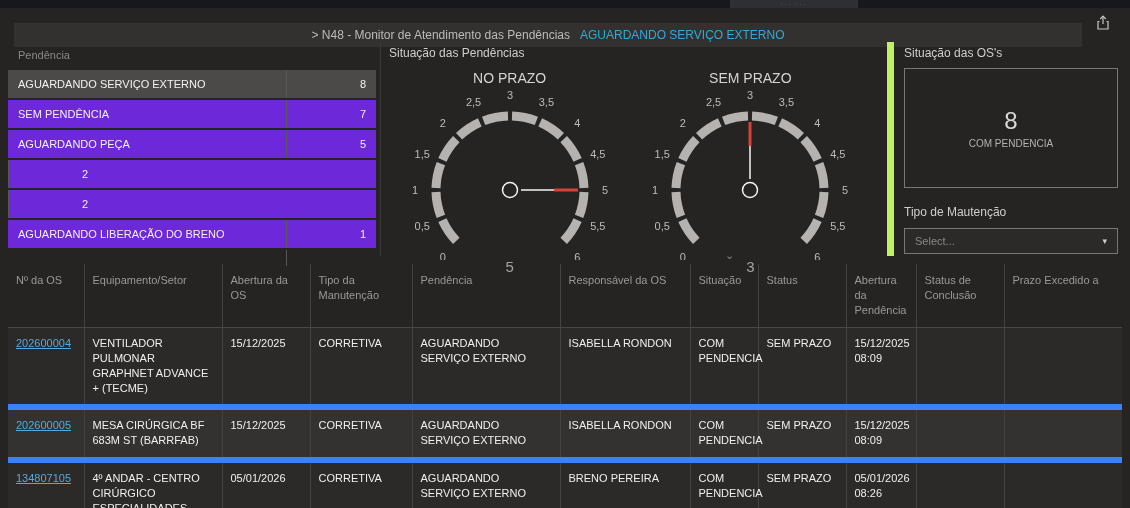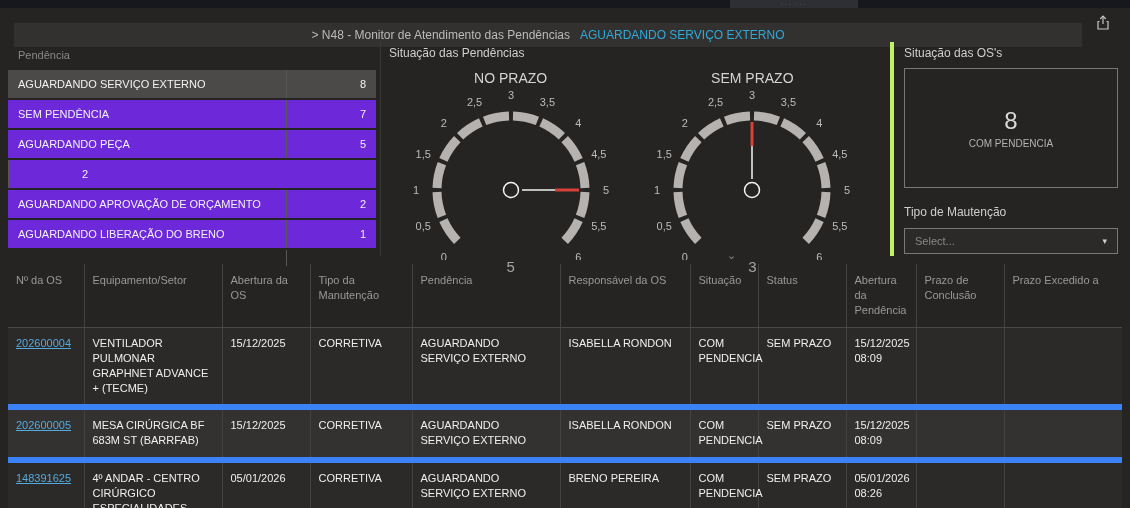--- a/index.html
+++ b/index.html
@@ -24,21 +24,21 @@
   .panel-left { width:368px; display:flex; flex-direction:column; font-size:11px; }
   .pt-header { display:flex; color:#8A8886; }
   .pt-header .pt-label, .pt-header .pt-qty { padding:7px 10px; }
   .pt-label { flex:1; padding:8px 10px; }
   .pt-qty { width:90px; text-align:right; padding:8px 10px; border-left:1px solid #5A5856; }
   .pt-row { display:flex; background:#6d28d9; margin-top:2px; color:#F3F2F1; cursor:pointer; }
   .pt-row.selected { background:#4B4A49; }
   .pt-filler { flex:1; display:flex; margin-top:2px; }
   .pt-filler .pt-qty { padding:0; }
 
-  .panel-gauges { flex:1; position:relative; padding:4px 16px 0 8px; border-left:1px solid #3A3938; border-right:4px solid #bef264; margin-left:4px; }
+  .panel-gauges { flex:1; position:relative; padding:4px 16px 0 8px; border-left:1px solid #3A3938; border-right:7px solid #bef264; margin-left:4px; }
   .panel-title { font-size:12px; color:#D0CECC; }
   .gauges-row { display:flex; justify-content:space-evenly; margin-top:10px; }
   .gauge { text-align:center; }
   .gauge-title { font-size:14px; color:#D6D4D2; margin-bottom:-2px; }
   .gauge-value { font-size:15px; color:#A6A4A2; margin-top:-6px; }
   .scroll-chevron { position:absolute; bottom:-3px; left:68%; color:#8A8886; font-size:11px; line-height:8px; }
 
   .panel-right { width:228px; padding:4px 4px 0 10px; }
   .kpi-box { border:1px solid #7A7875; height:120px; margin-top:8px; display:flex; flex-direction:column; justify-content:center; align-items:center; }
   .kpi-value { font-size:24px; color:#DAD8D6; }
@@ -101,21 +101,20 @@
             <div class="pt-qty">7</div>
           </div>
           <div class="pt-row">
             <div class="pt-label">AGUARDANDO PEÇA</div>
             <div class="pt-qty">5</div>
           </div>
           <div class="pt-row">
             <div class="pt-qty">2</div>
           </div>
           <div class="pt-row">
-            <div class="pt-label">AGUARDANDO APROVAÇÃO DE ORÇAMENTO</div>
             <div class="pt-qty">2</div>
           </div>
           <div class="pt-row">
             <div class="pt-label">AGUARDANDO LIBERAÇÃO DO BRENO</div>
             <div class="pt-qty">1</div>
           </div>
         </div>
       <div class="pt-filler">
         <div class="pt-label"></div>
         <div class="pt-qty"></div>
@@ -222,21 +221,21 @@
           <tr id="os-head">
             <th>Nº da OS</th>
             <th>Equipamento/Setor</th>
             <th>Abertura da OS</th>
             <th>Tipo da Manutenção</th>
             <th>Pendência</th>
             <th>Responsável da OS</th>
             <th>Situação</th>
             <th>Status</th>
             <th>Abertura da Pendência</th>
-            <th>Prazo de Conclusão</th>
+            <th>Status de Conclusão</th>
             <th>Prazo Excedido a</th>
           </tr>
         </thead>
       <tbody id="os-body">
           <tr>
             <td><span class="os-link" style="color: rgb(85, 170, 221);">202600004</span></td>
             <td>VENTILADOR PULMONAR GRAPHNET ADVANCE + (TECME)</td>
             <td>15/12/2025</td>
             <td>CORRETIVA</td>
             <td>AGUARDANDO SERVIÇO EXTERNO</td>
@@ -254,21 +253,21 @@
             <td>CORRETIVA</td>
             <td>AGUARDANDO SERVIÇO EXTERNO</td>
             <td>ISABELLA RONDON</td>
             <td>COM PENDENCIA</td>
             <td>SEM PRAZO</td>
             <td>15/12/2025 08:09</td>
             <td></td>
             <td></td>
           </tr>
           <tr>
-            <td><span class="os-link" style="color: rgb(85, 170, 221);">148391625</span></td>
+            <td><span class="os-link" style="color: rgb(85, 170, 221);">134807105</span></td>
             <td>4º ANDAR - CENTRO CIRÚRGICO ESPECIALIDADES - VASCULAR</td>
             <td>05/01/2026</td>
             <td>CORRETIVA</td>
             <td>AGUARDANDO SERVIÇO EXTERNO</td>
             <td>BRENO PEREIRA</td>
             <td>COM PENDENCIA</td>
             <td>SEM PRAZO</td>
             <td>05/01/2026 08:26</td>
             <td></td>
             <td></td>

